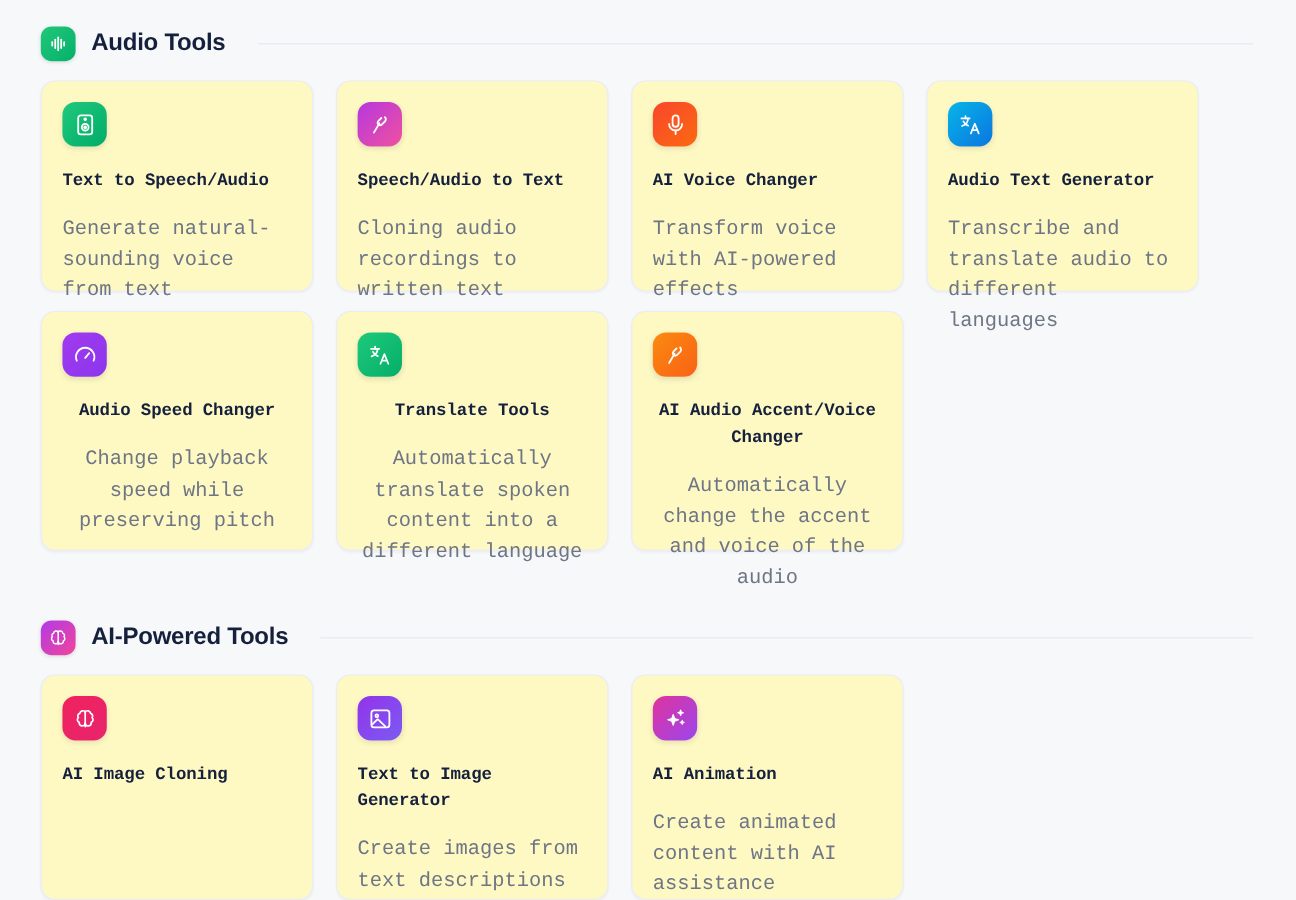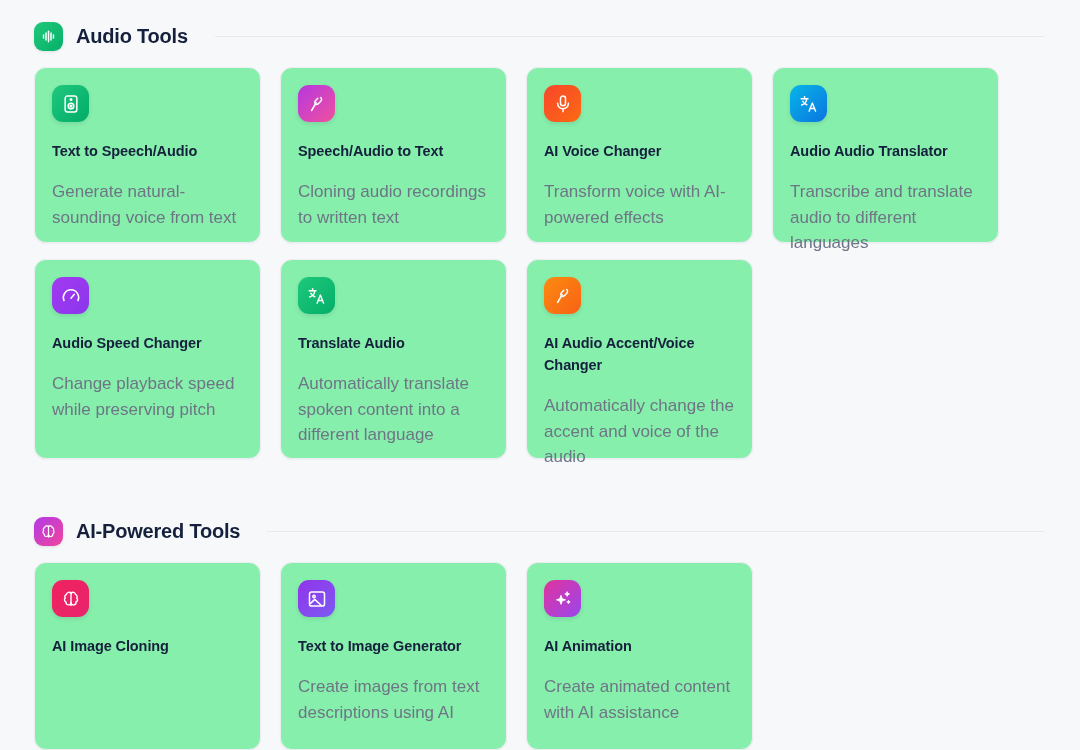--- a/index.html
+++ b/index.html
@@ -59,30 +59,31 @@
 
   
   .grid {
     display: grid;
     grid-template-columns: repeat(4, 227px);
     gap: 19px 19px;
     margin-top: 16px;
   }
 
   .card {
-    background: #86efac;
+    background: #fef9c3;
     border: 1px solid #ebedf2;
     border-radius: 12px;
     padding: 17px 17px 18px 17px;
     box-shadow: 0 1px 2px rgba(16,24,40,0.04);
     display: flex;
     flex-direction: column;
+    font-family: Liberation Mono, monospace;
   }
   .card.r1 { height: 176px; }
-  .card.r2 { height: 200px; }
+  .card.r2 { height: 200px; text-align: center; }
   .card.r3 { height: 188px; }
 
   .card-icon {
     width: 37px;
     height: 37px;
     border-radius: 11px;
     display: flex;
     align-items: center;
     justify-content: center;
     flex: 0 0 auto;
@@ -168,21 +169,21 @@
       <span class="card-icon" style="background:linear-gradient(135deg,#07b5e8,#0b75e0);">
         <svg viewBox="0 0 24 24" fill="none" stroke="#ffffff" stroke-width="1.7" stroke-linecap="round" stroke-linejoin="round">
           <path d="M2.6 5.6h8.2"></path>
           <path d="M6.7 3.3v2.3"></path>
           <path d="M9.2 5.6c0 3.4-2.6 6.4-6 7.6"></path>
           <path d="M4.6 8.6c.9 2 2.6 3.5 4.8 4.3"></path>
           <path d="M12.1 20.6 16 10.9l3.9 9.7"></path>
           <path d="M13.5 17.4h5"></path>
         </svg>
       </span>
-      <div class="card-title">Audio Audio Translator</div>
+      <div class="card-title">Audio Text Generator</div>
       <div class="card-desc">Transcribe and translate audio to different languages</div>
     </div>
 
   </div>
 
   <div class="grid">
 
     <div class="card r2">
       <span class="card-icon" style="background:linear-gradient(135deg,#a23af0,#8b36ec);">
         <svg viewBox="0 0 24 24" fill="none" stroke="#ffffff" stroke-width="1.8" stroke-linecap="round" stroke-linejoin="round">
@@ -198,21 +199,21 @@
       <span class="card-icon" style="background:linear-gradient(135deg,#1ec97b,#05ae68);">
         <svg viewBox="0 0 24 24" fill="none" stroke="#ffffff" stroke-width="1.7" stroke-linecap="round" stroke-linejoin="round">
           <path d="M2.6 5.6h8.2"></path>
           <path d="M6.7 3.3v2.3"></path>
           <path d="M9.2 5.6c0 3.4-2.6 6.4-6 7.6"></path>
           <path d="M4.6 8.6c.9 2 2.6 3.5 4.8 4.3"></path>
           <path d="M12.1 20.6 16 10.9l3.9 9.7"></path>
           <path d="M13.5 17.4h5"></path>
         </svg>
       </span>
-      <div class="card-title">Translate Audio</div>
+      <div class="card-title">Translate Tools</div>
       <div class="card-desc">Automatically translate spoken content into a different language</div>
     </div>
 
     <div class="card r2">
       <span class="card-icon" style="background:linear-gradient(135deg,#fb8b10,#f96115);">
         <svg viewBox="0 0 24 24" fill="none" stroke="#ffffff" stroke-width="1.8" stroke-linecap="round" stroke-linejoin="round">
           <path d="M16.5 4.3a3.1 3.1 0 0 1 0 4.4l-3.2 3.2a2.5 2.5 0 0 1-3.5-3.5l3.2-3.2"></path>
           <path d="M11 10.5 5.5 19.8"></path>
         </svg>
       </span>

